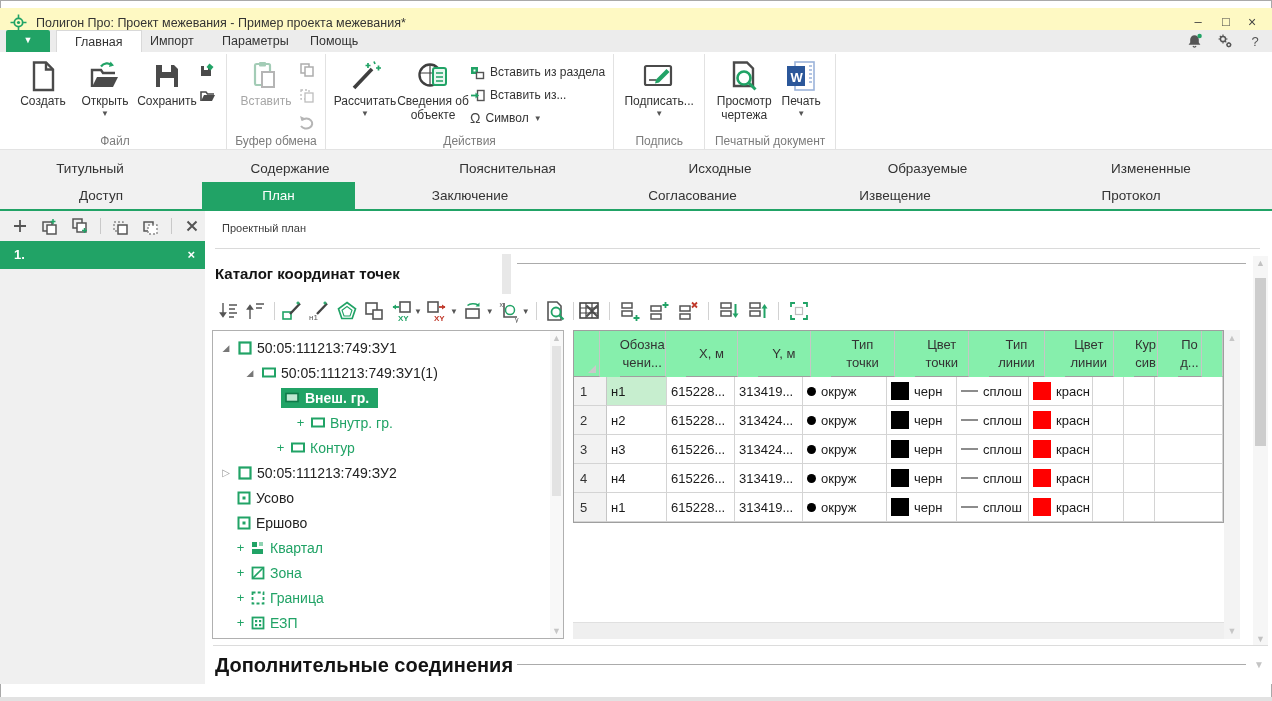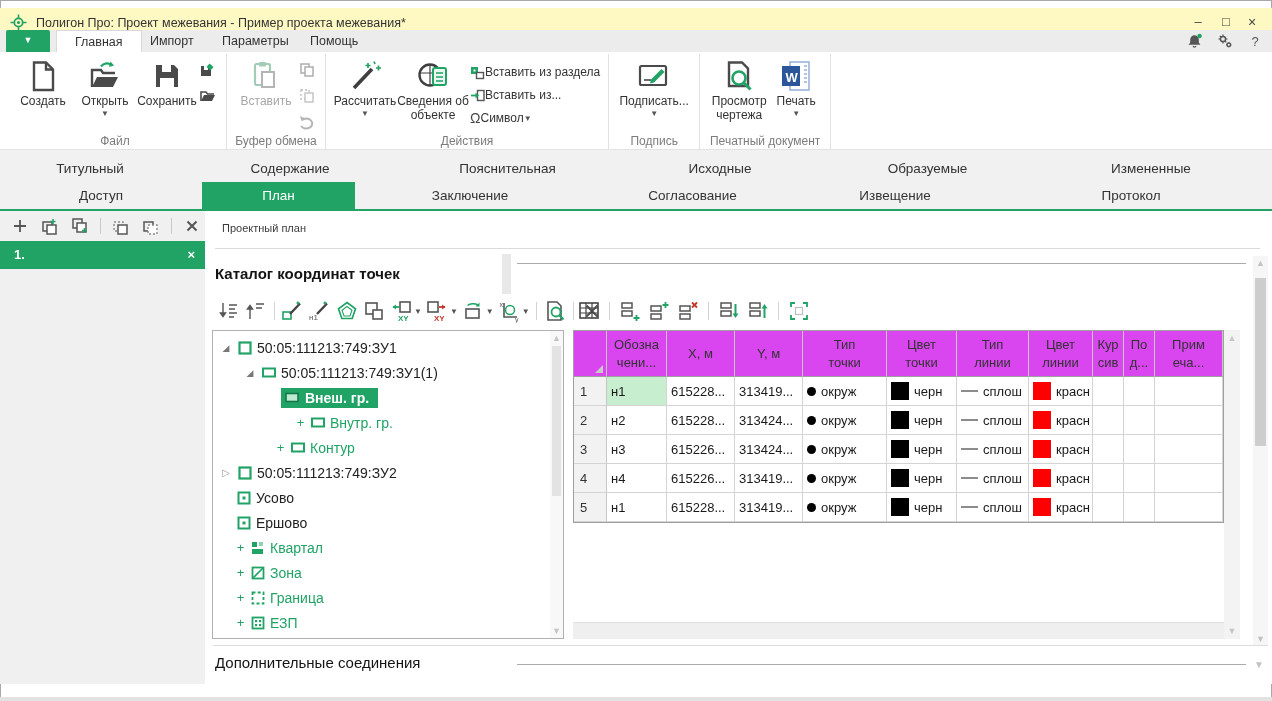--- a/index.html
+++ b/index.html
@@ -32,21 +32,21 @@
   .rgroup { position:relative; border-right:1px solid #e2e2e2; padding:2px 8px 16px 8px;
             display:flex; align-items:flex-start; }
   .glabel { position:absolute; bottom:1px; left:0; right:0; text-align:center; font-size:12px; color:#7c7c7c; }
   .bigbtn { width:62px; display:flex; flex-direction:column; align-items:center; gap:3px; padding-top:4px;
             font-size:12px; color:#333; text-align:center; line-height:1.15; }
   .bigbtn.wide { width:74px; }
   .bigbtn .caret { font-size:8px; color:#555; line-height:4px; }
   .disabled { color:#a6a6a6 !important; }
   .smallcol { display:flex; flex-direction:column; gap:10px; padding:6px 2px 0 2px; }
   .srows { display:flex; flex-direction:column; gap:7px; padding-top:8px; }
-  .srow { display:flex; align-items:center; font-size:12px; color:#333; height:16px; }
+  .srow { display:flex; align-items:center; gap:5px; font-size:12px; color:#333; height:16px; }
   .srow .caret { font-size:8px; color:#555; }
 
   
   .sectiontabs { position:absolute; left:0; top:150px; width:100%; height:61px; background:#f1f1f1;
                  border-bottom:2px solid #21a366; }
   .strow { position:absolute; left:0; width:100%; height:27px; display:flex; }
   .strow1 { top:5px; } .strow2 { top:32px; }
   .stab { height:27px; line-height:27px; text-align:center; font-size:13.5px; color:#333; }
   .stab.active { background:#21a366; color:#fff; }
 
@@ -60,21 +60,21 @@
   .sbitem .x { position:absolute; right:10px; top:0; font-weight:bold; font-size:13px; }
 
   .main { position:absolute; left:205px; top:0; width:1067px; height:100%; background:#fff; }
   .pagetitle { position:absolute; left:17px; top:11px; font-size:11px; color:#3c3c3c; }
   .hline1 { position:absolute; top:37px; left:10px; right:12px; border-top:1px solid #dadada; }
   .catheading { position:absolute; left:10px; top:54px; font-size:15px; font-weight:bold; color:#141414; }
   .vsplit { position:absolute; left:297px; top:43px; width:9px; height:40px; background:#e8e8e8; }
   .hline2 { position:absolute; top:52px; left:312px; right:26px; border-top:1px solid #ababab; }
   .hline3 { position:absolute; top:453px; left:312px; right:26px; border-top:1px solid #ababab; }
   .sectionline { position:absolute; top:434px; left:8px; right:4px; border-top:1px solid #dcdcdc; }
-  .extraheading { position:absolute; left:10px; top:443px; font-size:15px; font-weight:normal; color:#141414; }
+  .extraheading { position:absolute; left:10px; top:443px; font-size:20px; font-weight:bold; color:#141414; }
   .downarrow { position:absolute; color:#c4c4c4; font-size:10px; }
 
   
   .ptoolbar { position:absolute; left:12px; top:86px; height:28px; display:flex; align-items:center; gap:3px; }
   .ttoolbar { position:absolute; left:372px; top:86px; height:28px; display:flex; align-items:center; gap:5px; }
   .tbi { width:24px; height:24px; display:flex; align-items:center; justify-content:center; }
   .tbsep { width:1px; height:18px; background:#d2d2d2; margin:0 3px; }
   .tbcaret { font-size:8px; color:#555; margin-left:-2px; }
 
   
@@ -87,21 +87,21 @@
   .tsel { display:inline-flex; align-items:center; gap:6px; background:#21a366; color:#fff;
           font-weight:bold; padding:2px 9px 2px 4px; }
   .treescroll { position:absolute; right:0; top:0; bottom:0; width:13px; background:#f8f8f8; }
   .treescroll .up, .treescroll .dn { position:absolute; left:0; width:100%; text-align:center; color:#c6c6c6; font-size:9px; }
   .treescroll .up { top:2px; } .treescroll .dn { bottom:2px; }
   .treescroll .thumb { position:absolute; left:2px; top:15px; width:9px; height:150px; background:#e3e3e3; }
 
   
   .tablebox { position:absolute; left:368px; top:119px; width:667px; height:309px; background:#fff; }
   .grid { position:absolute; left:0; top:0; width:651px; border:1px solid #9f9f9f; }
-  .thr { display:flex; height:46px; background:#d946ef; }
+  .thr { display:flex; height:46px; background:#86efac;gap:20px; }
   .th { border-right:1px solid #c6c6c6; border-bottom:1px solid #9f9f9f; display:flex; flex-direction:column;
         align-items:center; justify-content:center; font-size:13px; color:#333; line-height:1.35; overflow:hidden; }
   .tr { display:flex; height:29px; background:#fff; }
   .td { border-right:1px solid #d4d4d4; border-bottom:1px solid #d4d4d4; display:flex; align-items:center;
         padding-left:4px; font-size:13px; color:#1a1a1a; overflow:hidden; white-space:nowrap; gap:5px; }
   .c0 { width:33px; } .c1 { width:60px; } .c2 { width:68px; } .c3 { width:68px; } .c4 { width:84px; }
   .c5 { width:70px; } .c6 { width:72px; } .c7 { width:64px; } .c8 { width:31px; } .c9 { width:31px; }
   .c10 { flex:1; }
   .td.c0 { background:#f2f2f2; justify-content:flex-start; padding-left:6px; color:#333;
            border-right:1px solid #c6c6c6; }

